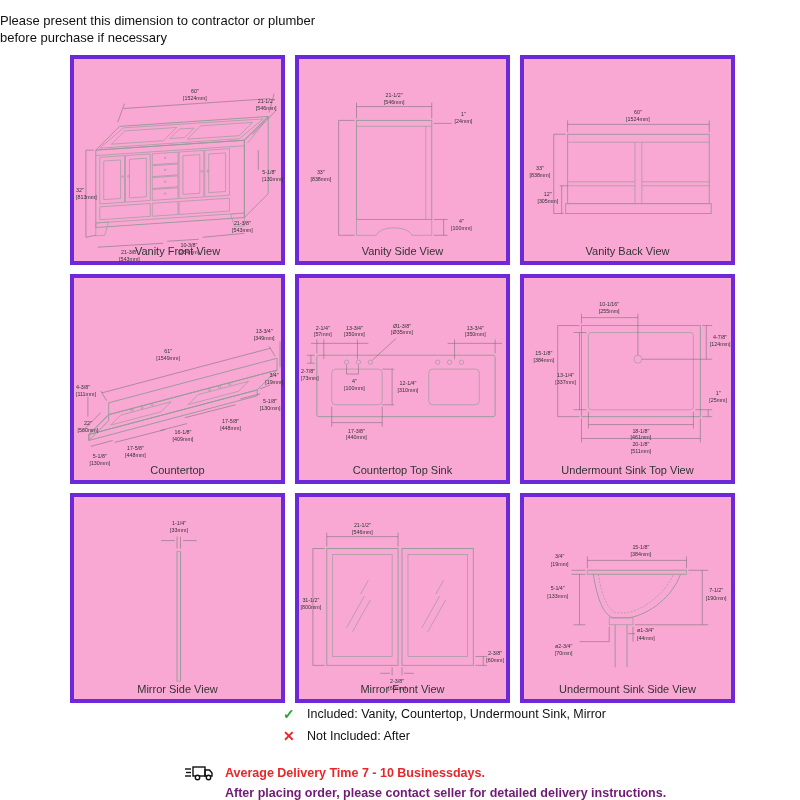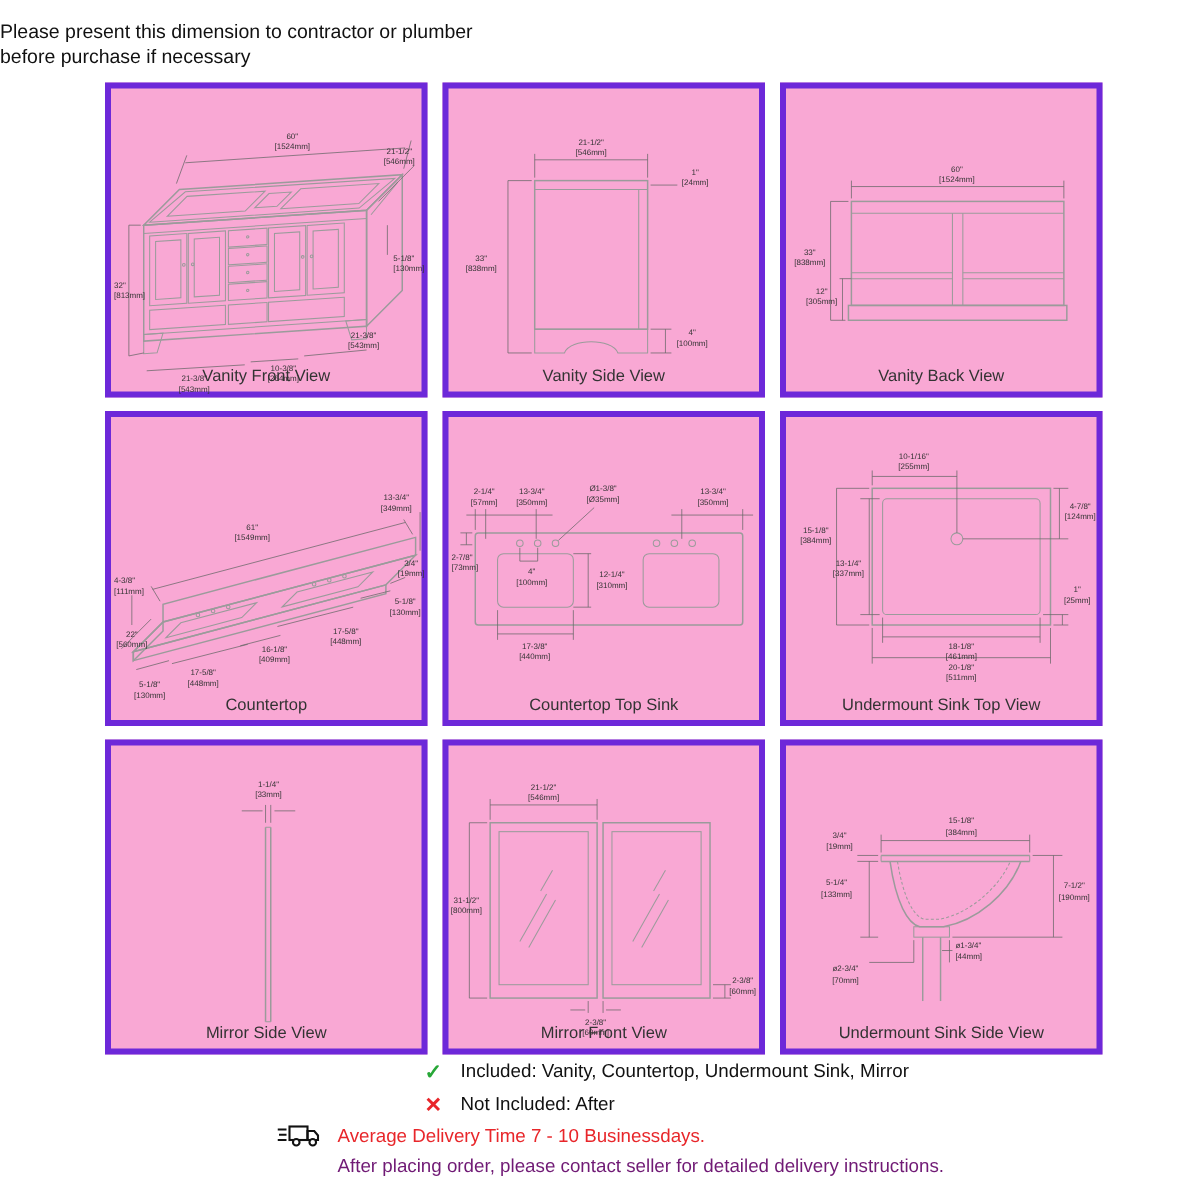--- a/index.html
+++ b/index.html
@@ -11,21 +11,21 @@
   .panel svg { display:block; width:213px; height:208px; }
   .caption { position:absolute; bottom:4px; left:0; width:100%; text-align:center; font-size:11px; color:#333; }
   svg .obj { stroke:#9b9b9b; fill:none; stroke-width:1; }
   svg .objt { stroke:#9b9b9b; fill:none; stroke-width:0.7; }
   svg .dim { stroke:#666; fill:none; stroke-width:0.5; }
   svg text { font-family:"Liberation Sans", sans-serif; font-size:5.4px; fill:#333; text-anchor:middle; }
   svg text.st { text-anchor:start; }
   .footer { position:absolute; left:0; top:703px; width:800px; font-size:12.5px; color:#111; }
   .inc-line { margin-left:283px; height:22px; display:flex; align-items:center; gap:8px; }
   .mark { font-weight:bold; font-size:14px; width:16px; display:inline-block; }
-  .delivery { margin-left:185px; margin-top:0; }
+  .delivery { margin-left:185px; margin-top:16px;font-weight:bold; }
   .del-row { display:flex; align-items:center; gap:10px; height:20px; }
   .del-text { font-size:12.5px; }
   .del-line2 { margin-left:40px; margin-top:3px; font-size:12.5px; }
 </style>
 </head>
 <body>
 
 <div class="page">
 
   <div class="header">

